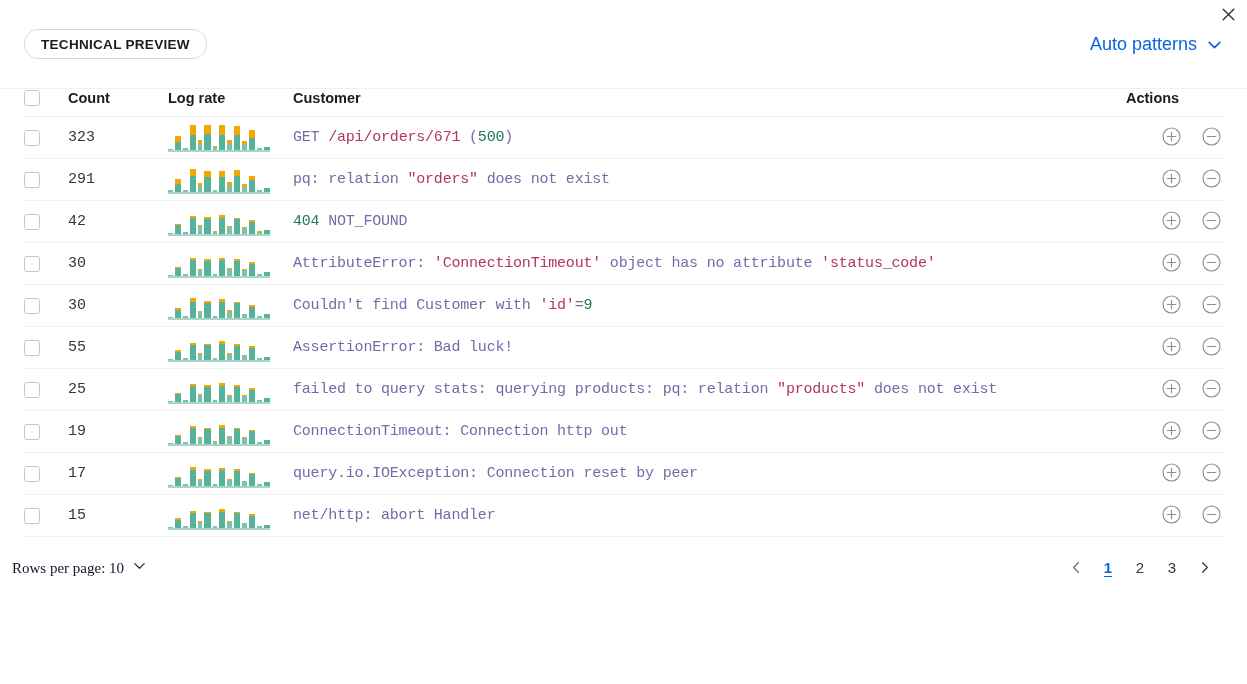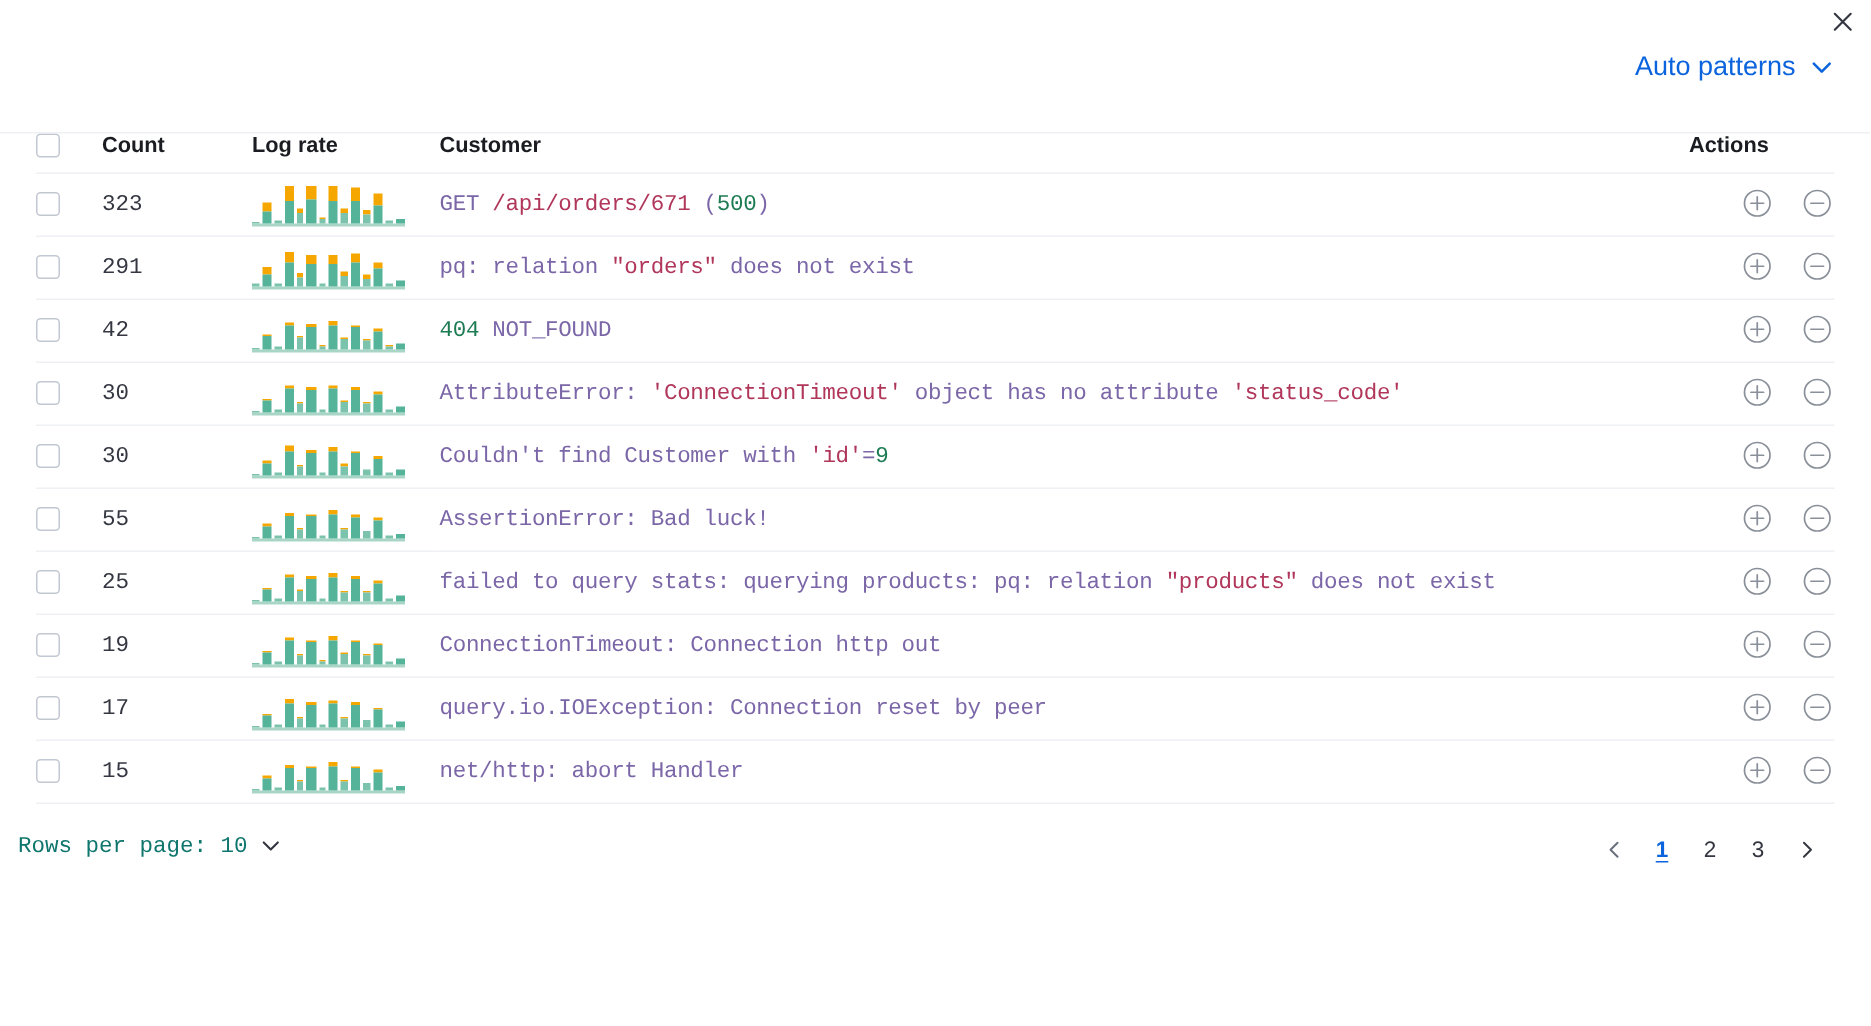--- a/index.html
+++ b/index.html
@@ -197,29 +197,29 @@
   }
 
   
   .flyout-footer {
     display: flex;
     align-items: center;
     padding: 17px 24px 0 12px;
   }
   .rows-btn {
     display: inline-flex;
-    align-items: flex-start;
+    align-items: flex-end;
     gap: 8px;
     background: none;
     border: none;
     padding: 0;
     cursor: pointer;
-    font-family: Liberation Mono, monospace;
+    font-family: Liberation Serif, serif;
     font-size: 15px;
-    color: #0f766e;
+    color: #0f172a;
   }
   .pager {
     margin-left: auto;
     display: flex;
     align-items: center;
     gap: 6px;
     padding-right: 6px;
   }
   .pager-arrow {
     width: 26px;
@@ -252,20 +252,21 @@
     font-weight: 700;
     text-decoration: underline;
     text-underline-offset: 3px;
   }
 </style>
 </head>
 <body>
 
 <div class="flyout-header">
   <div class="header-left">
+    <span class="tech-badge">TECHNICAL PREVIEW</span>
   </div>
   <div class="header-right">
     <button class="sampling-btn">
       <span>Auto patterns</span>
       <span class="chev">
         <svg width="17" height="17" viewBox="0 0 16 16" fill="none" aria-hidden="true">
           <path d="M3 6l5 5 5-5" stroke="#0b64dd" stroke-width="1.6" stroke-linecap="round" stroke-linejoin="round"></path>
         </svg>
       </span>
     </button>

